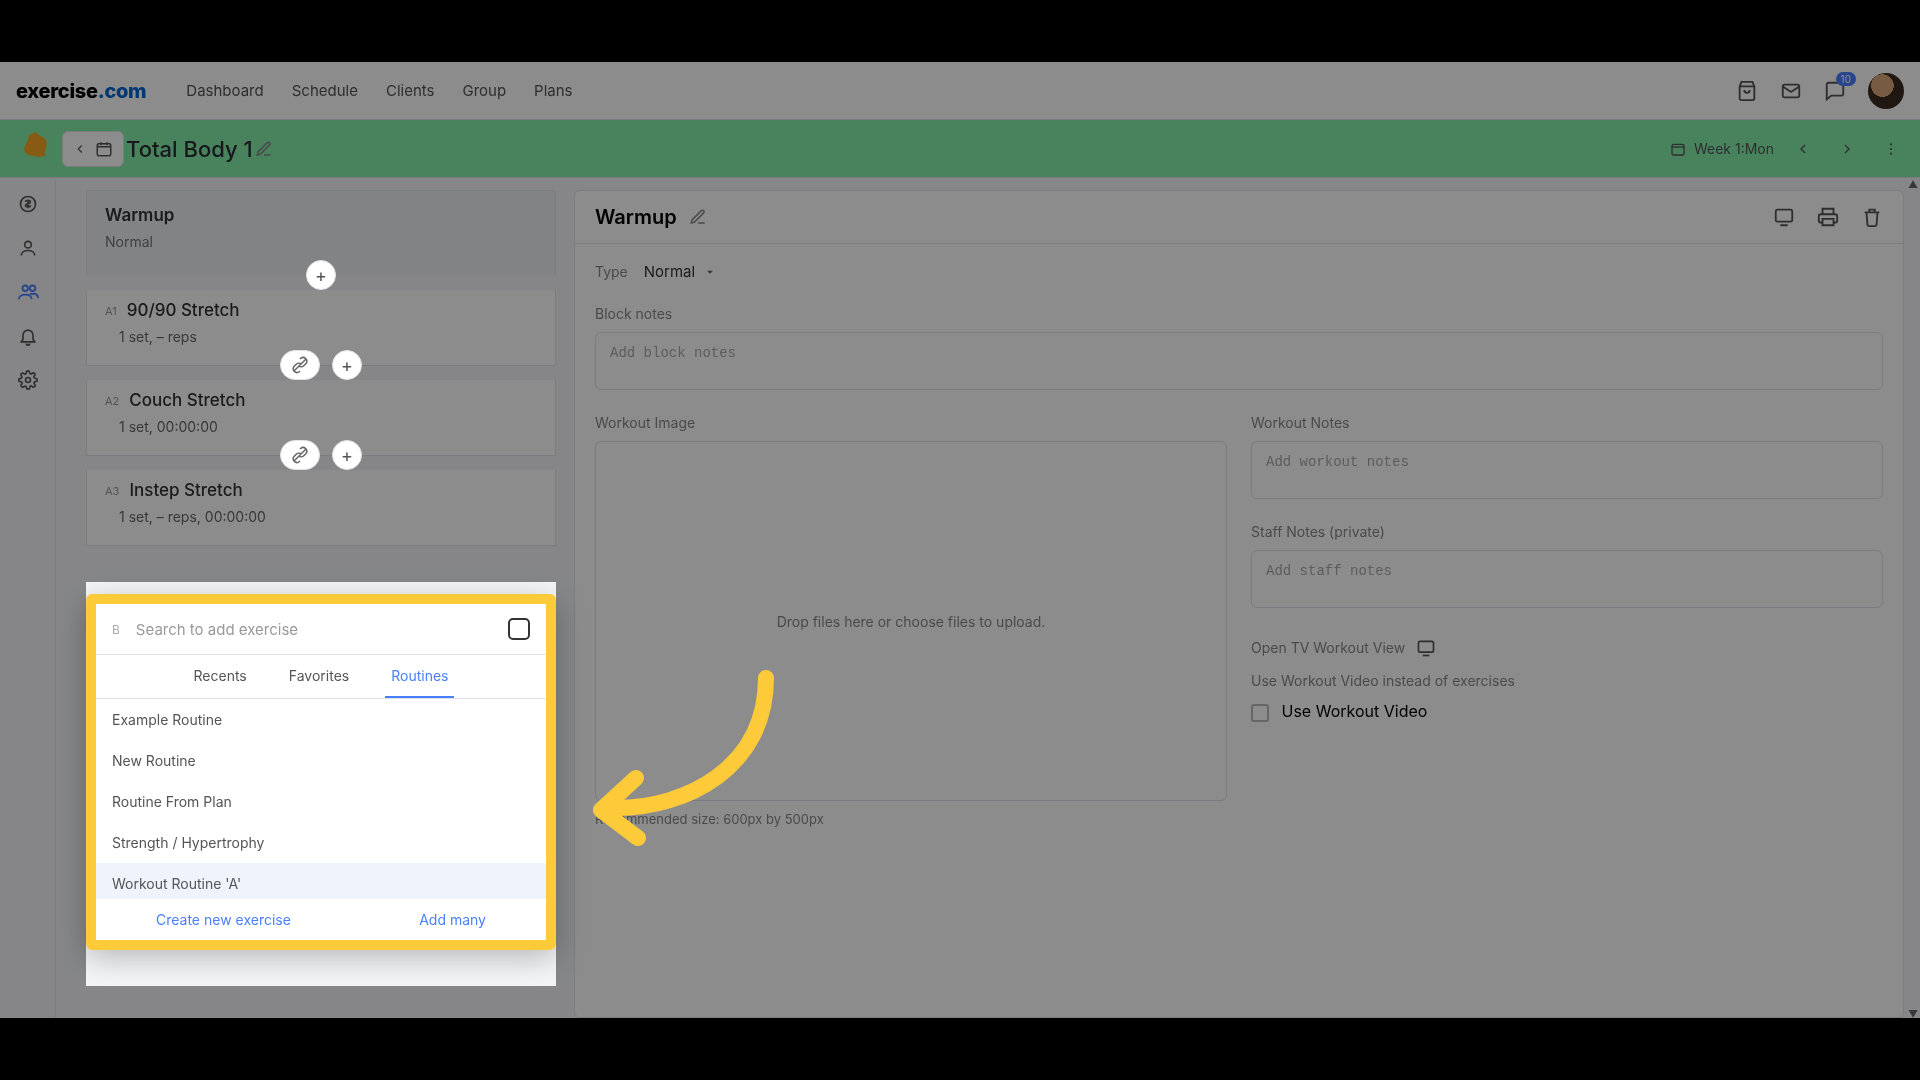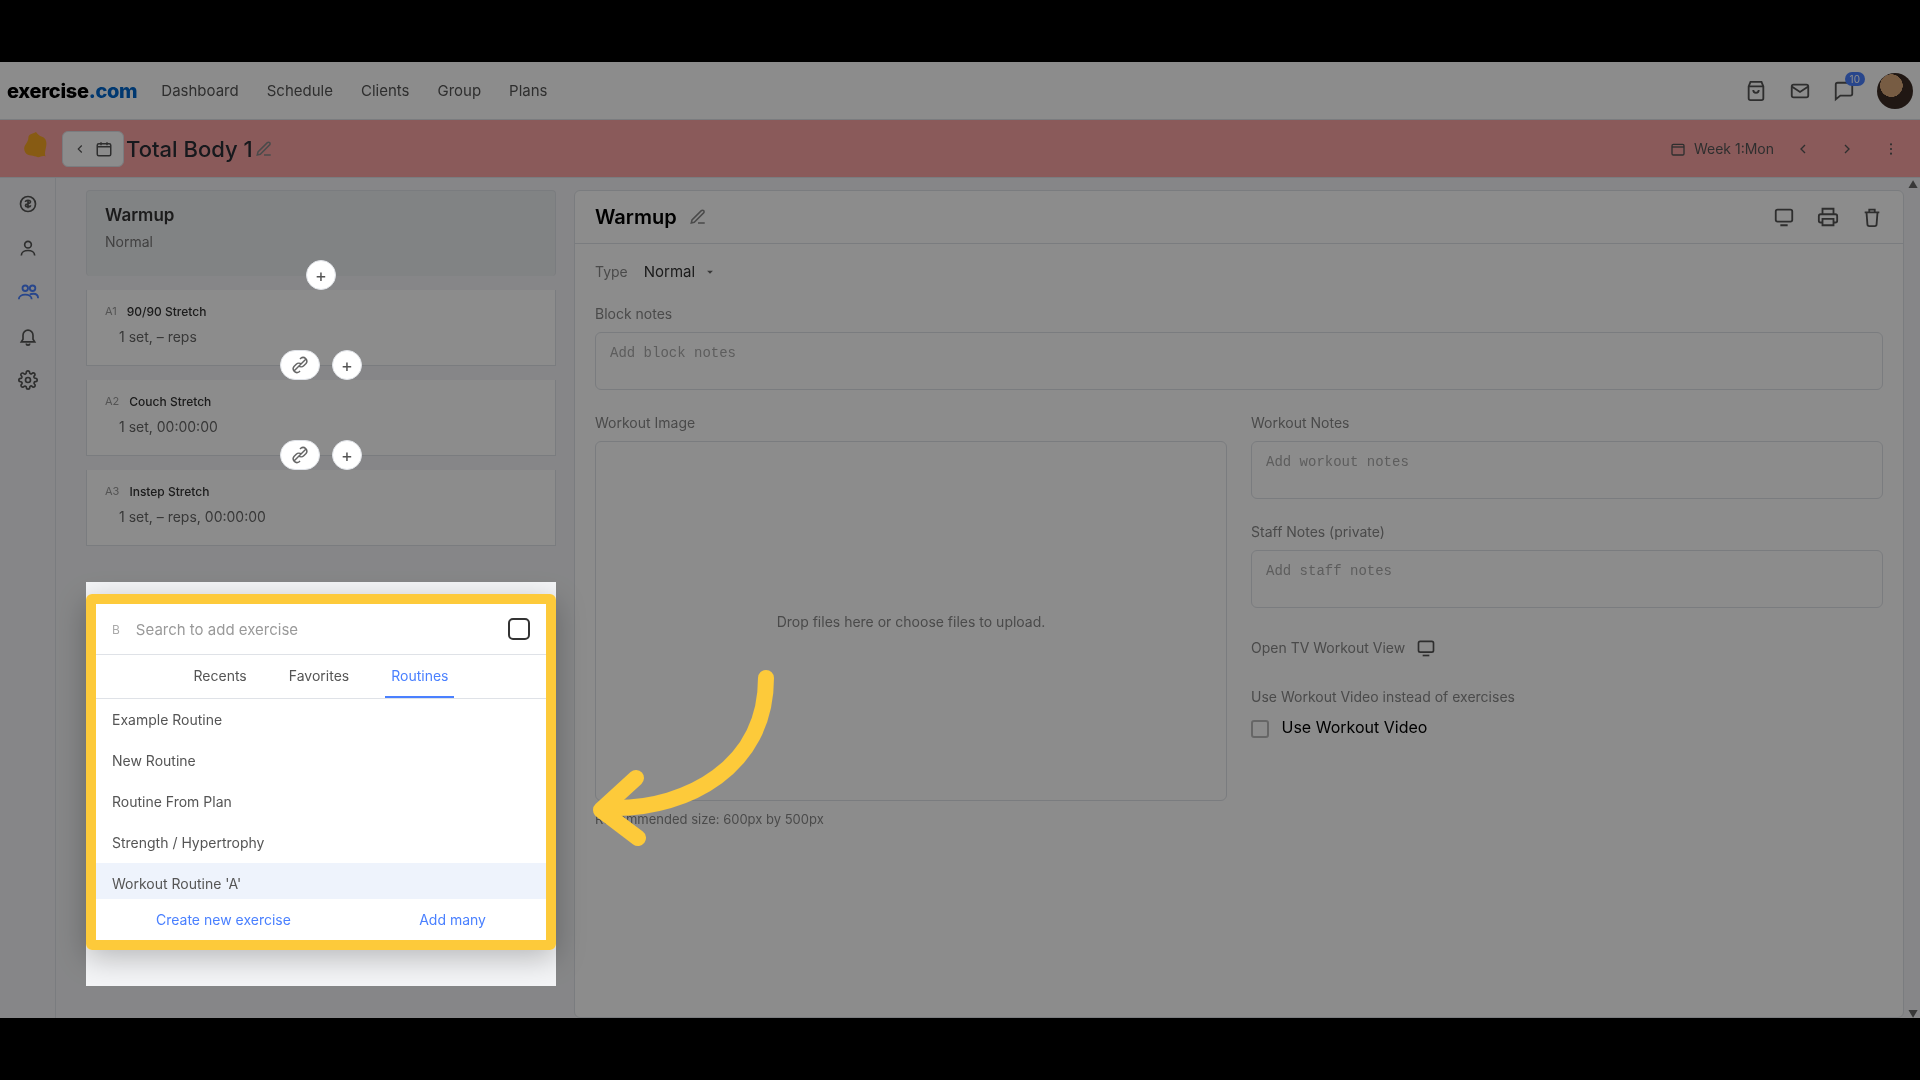--- a/index.html
+++ b/index.html
@@ -11,32 +11,32 @@
   --accent:#4a80ff;
   --dark-overlay:rgba(0,0,0,.45);
   --highlight:#fdca3a;
 }
 *{box-sizing:border-box;font-family:Inter,system-ui,-apple-system,"Segoe UI",Roboto,sans-serif}
 body{margin:0;background:#000;overflow:hidden}
 .letterbox{position:relative;width:1920px;height:1080px;margin:auto;background:#000}
 .app{position:absolute;left:0;right:0;top:62px;bottom:62px;background:var(--bg);overflow:hidden}
 
 
-.topbar{height:58px;background:#fff;border-bottom:1px solid var(--border);display:flex;align-items:center;padding:0 7px;gap:24px}
+.topbar{height:58px;background:#fff;border-bottom:1px solid var(--border);display:flex;align-items:center;padding:0 16px;gap:40px}
 .logo{font-weight:800;font-size:20px;letter-spacing:-.3px}
 .logo .dot{color:var(--link)}
 .nav-links{display:flex;gap:28px;font-size:15px;color:#555}
 .nav-links span{cursor:pointer}
 .topbar .right{margin-left:auto;display:flex;align-items:center;gap:22px}
 .icn{width:22px;height:22px;display:flex;align-items:flex-end;justify-content:center;color:#555;position:relative;cursor:pointer}
 .badge{position:absolute;top:-8px;right:-10px;background:var(--accent);color:#fff;border-radius:10px;font-size:10px;padding:1px 5px}
 .avatar{width:36px;height:36px;border-radius:50%;background:radial-gradient(circle at 40% 35%, #d9a87a 0 35%, #3b2b24 36% 100%)}
 
 
-.header{height:58px;display:flex;align-items:center;padding:0 14px 0 6px;gap:2px;border-bottom:1px solid var(--border);background:#fca5a5}
+.header{height:58px;display:flex;align-items:center;padding:0 14px 0 6px;gap:2px;border-bottom:1px solid var(--border);background:#86efac}
 .app-logo{width:48px;height:48px;border-radius:50%;display:flex;align-items:center;justify-content:center;margin-left:6px}
 .app-logo svg{width:38px;height:38px}
 .hdrbtn{height:36px;border:1px solid var(--border);border-radius:6px;background:#fff;display:flex;align-items:center;padding:0 10px;gap:8px;color:#555;cursor:pointer}
 .title{font-size:22px;font-weight:500;color:#2b2f36}
 .pencil{width:18px;height:18px;color:#888;cursor:pointer}
 .header .right{margin-left:auto;display:flex;align-items:center;gap:14px;color:#555;font-size:14px}
 .iconbtn{width:30px;height:30px;display:flex;align-items:center;justify-content:center;border-radius:6px;color:#555;cursor:pointer}
 
 
 .body{position:absolute;top:116px;left:0;right:0;bottom:0;display:flex}
@@ -50,21 +50,21 @@
 .left-col{width:470px;flex:none;position:relative}
 
 .block{background:#fff;border:1px solid var(--border);border-radius:4px}
 .block.hd{background:#eceef1;border-bottom:none;padding:14px 18px 26px}
 .block.hd .name{font-weight:600;font-size:17px;color:#333}
 .block.hd .type{font-size:14px;color:#777;margin-top:8px}
 .addrow{display:flex;justify-content:center;margin:-16px 0 0 0;position:relative;z-index:2}
 .roundbtn{width:30px;height:30px;border-radius:50%;border:1px solid var(--border);background:#fff;display:flex;align-items:center;justify-content:center;color:#555;font-size:18px;cursor:pointer}
 .ex{border:1px solid var(--border);border-top:none;padding:10px 18px 20px;background:#fff}
 .ex .lbl{font-size:11px;color:#999;margin-right:10px;float:left;margin-top:4px}
-.ex .name{font-size:12px;color:#333;font-weight:500}
+.ex .name{font-size:17px;color:#333;font-weight:500}
 .ex .meta{font-size:14px;color:#666;margin-top:8px;margin-left:14px}
 .linkrow{display:flex;justify-content:center;gap:12px;margin:-16px 0 0;position:relative;z-index:2}
 .pillbtn{height:30px;border-radius:15px;border:1px solid var(--border);background:#fff;display:flex;align-items:center;justify-content:center;padding:0 10px;color:#666}
 
 
 .panel{flex:1;background:#fff;border:1px solid var(--border);border-radius:6px;padding:0;display:flex;flex-direction:column;overflow:hidden}
 .panel-head{display:flex;align-items:center;gap:12px;padding:14px 20px;border-bottom:1px solid var(--border)}
 .panel-head h2{margin:0;font-size:20px;font-weight:600}
 .panel-head .right{margin-left:auto;display:flex;gap:22px;color:#555}
 .panel-body{padding:18px 20px 40px;overflow:auto}
@@ -369,21 +369,21 @@
                 <div style="display:flex;align-items:center;gap:10px;margin-top:24px">
                   <span class="lbl-s">Open TV Workout View</span>
                   <span class="icn">
                       <svg viewBox="0 0 24 24" width="20" height="20" fill="none" stroke="currentColor" stroke-width="2">
                         <rect x="3" y="4" width="18" height="13" rx="2"></rect>
                         <path d="M8 21h8"></path>
                       </svg>
                     </span>
                 </div>
 
-                <div class="section-lbl" style="margin-top:30px">Use Workout Video instead of exercises</div>
+                <div class="section-lbl" style="margin-top:14px">Use Workout Video instead of exercises</div>
                 <div style="margin-top:12px">
                   <span class="chk"></span>
                   <span>Use Workout Video</span>
                 </div>
               </div>
             </div>
 
             <div class="sel-row">
             </div>
           </div>

